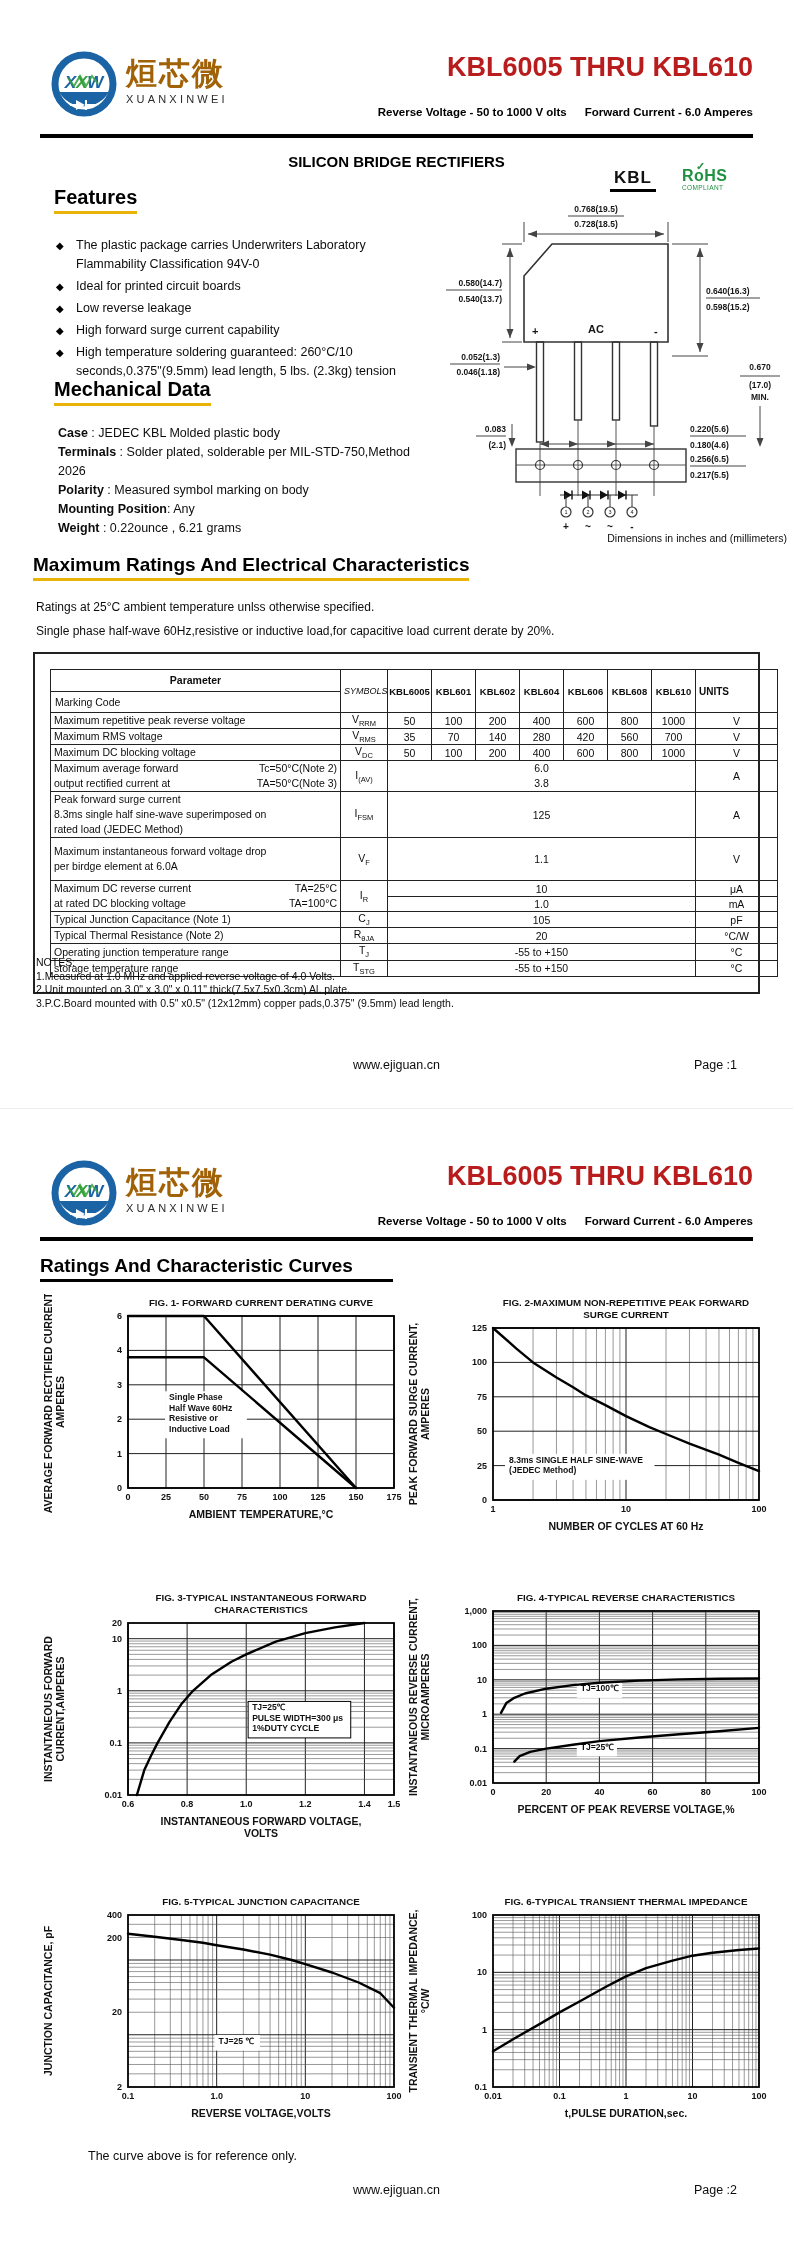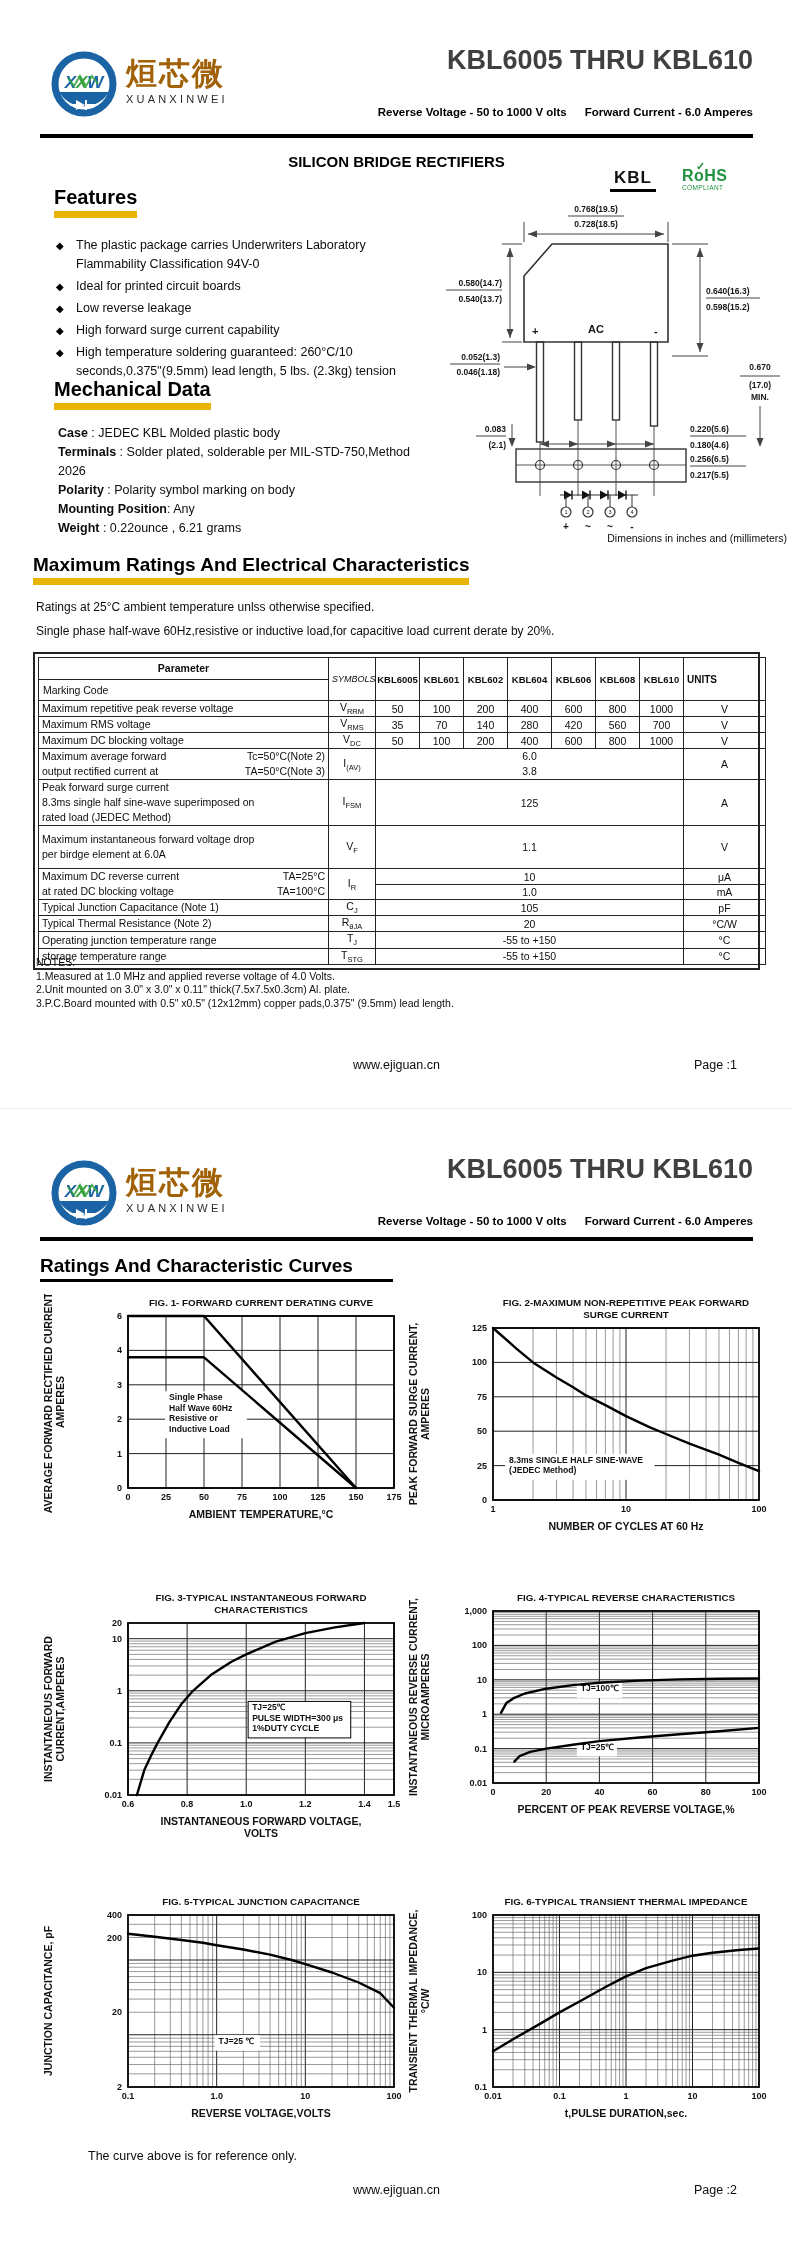--- a/index.html
+++ b/index.html
@@ -6,30 +6,30 @@
   body{font-family:"Liberation Sans", sans-serif;color:#111;}
   .sheet{position:relative;width:778px;background:#fff;}
   .page{position:relative;width:793px;overflow:hidden;background:#fff;}
   #page1{height:1108px;border-bottom:1px solid #eee;}
   #page2{height:1136px;}
 
   
   .hdr-logo{position:absolute;left:50px;top:48px;display:flex;align-items:flex-start;}
   .logo-cn{font-size:31px;font-weight:700;letter-spacing:2px;color:#a16207;line-height:1;margin-top:10px;}
   .logo-en{font-size:11px;letter-spacing:3.2px;color:#2b2b2b;margin-top:4px;}
-  .hdr-title{position:absolute;right:40px;top:45px;font-size:27px;font-weight:700;letter-spacing:0px;color:#404040;text-align:right;}
+  .hdr-title{position:absolute;right:40px;top:52px;font-size:27px;font-weight:700;letter-spacing:0px;color:#b91c1c;text-align:right;}
   .hdr-sub{position:absolute;right:40px;top:106px;font-size:11.5px;font-weight:700;color:#000;text-align:right;}
   .hdr-sub span{margin-left:18px;}
   .hdr-rule{position:absolute;left:40px;right:40px;height:4px;background:#000;}
   #page1 .hdr-rule{top:134px;} #page2 .hdr-rule{top:128px;}
 
   .doc-type{position:absolute;left:0;right:0;top:153px;text-align:center;font-size:15px;font-weight:700;color:#000;}
 
   h2.sec{position:absolute;margin:0;font-size:20px;font-weight:700;color:#000;}
-  h2.sec .ul{display:inline-block;border-bottom:7px solid #eab308;padding-bottom:2px;}
+  h2.sec .ul{display:inline-block;border-bottom:3px solid #eab308;padding-bottom:2px;}
 
   
   #features-h{left:54px;top:186px;}
   .feat-list{position:absolute;left:56px;top:236px;width:345px;margin:0;padding:0;list-style:none;}
   .feat-list li{display:flex;margin-bottom:3px;font-size:12.5px;line-height:1.52;color:#0d0d0d;}
   .feat-list .bullet{flex:0 0 20px;font-size:10px;padding-top:2px;color:#000;}
 
   #mech-h{left:54px;top:378px;}
   .mech-rows{position:absolute;left:58px;top:424px;width:360px;font-size:12.5px;line-height:19px;color:#0d0d0d;}
   .mech-rows .lbl{font-weight:700;}
@@ -46,21 +46,21 @@
   .dim{font-size:8.5px;font-weight:600;fill:#161616;font-family:"Liberation Sans",sans-serif;}
   .mark{font-size:11px;font-weight:700;fill:#161616;font-family:"Liberation Sans",sans-serif;}
   .tnum{font-size:5.5px;fill:#161616;font-family:"Liberation Sans",sans-serif;}
   .tsym{font-size:10px;font-weight:700;fill:#161616;font-family:"Liberation Sans",sans-serif;}
   .pkg-caption-wrap{position:absolute;left:415px;top:532px;width:372px;text-align:right;font-size:10.5px;color:#0d0d0d;}
 
   
   #ratings-h{left:33px;top:554px;font-size:19px;}
   .cond{position:absolute;left:36px;font-size:12px;color:#0d0d0d;}
   #cond1{top:600px;} #cond2{top:624px;}
-  .tbl-wrap{position:absolute;left:33px;top:652px;width:727px;border:2px solid #222;padding:3px;background:#fff;box-sizing:border-box;}
+  .tbl-wrap{position:absolute;left:33px;top:652px;width:727px;border:2px solid #222;padding:15px;background:#fff;box-sizing:border-box;}
   table.rt{border-collapse:collapse;width:100%;table-layout:fixed;}
   table.rt td{border:1px solid #222;padding:0 3px;font-size:10.5px;color:#0d0d0d;vertical-align:middle;box-sizing:border-box;}
   table.rt .hdrcell{padding:0;}
   table.rt .p-top{font-weight:700;text-align:center;border-bottom:1px solid #222;height:21px;line-height:21px;}
   table.rt .p-bot{text-align:left;height:20px;line-height:20px;padding-left:4px;}
   table.rt .sym-hdr{font-style:italic;font-size:9px;text-align:center;}
   table.rt .dev-hdr{font-weight:700;font-size:9.5px;text-align:center;padding:0 1px;}
   table.rt .unit-hdr{font-weight:700;font-size:10px;text-align:left;}
   table.rt .c-val,table.rt .c-sym,table.rt .c-unit{text-align:center;}
   table.rt .pline{line-height:15px;}
@@ -135,21 +135,21 @@
         <li>
           <span class="bullet">◆</span>
           <span>High temperature soldering guaranteed: 260°C/10 seconds,0.375"(9.5mm) lead length, 5 lbs. (2.3kg) tension</span>
         </li>
       </ul>
 
     <h2 class="sec" id="mech-h"><span class="ul">Mechanical Data</span></h2>
     <div class="mech-rows" id="mech-rows">
         <div><span class="lbl">Case</span><span> : JEDEC KBL Molded plastic body</span></div>
         <div><span class="lbl">Terminals</span><span> : Solder plated, solderable per MIL-STD-750,Method 2026</span></div>
-        <div><span class="lbl">Polarity</span><span> : Polarity symbol  marking on body</span></div>
+        <div><span class="lbl">Polarity</span><span> : Measured symbol  marking on body</span></div>
         <div><span class="lbl">Mounting Position</span><span>: Any</span></div>
         <div><span class="lbl">Weight</span><span> : 0.22ounce , 6.21 grams</span></div>
       </div>
 
     <div class="pkg-col">
       <div class="pkg-head">
         <div class="kbl-name">KBL</div>
         <div class="rohs">
           <div class="chk">✓</div>
           <div class="nm">RoHS</div>

